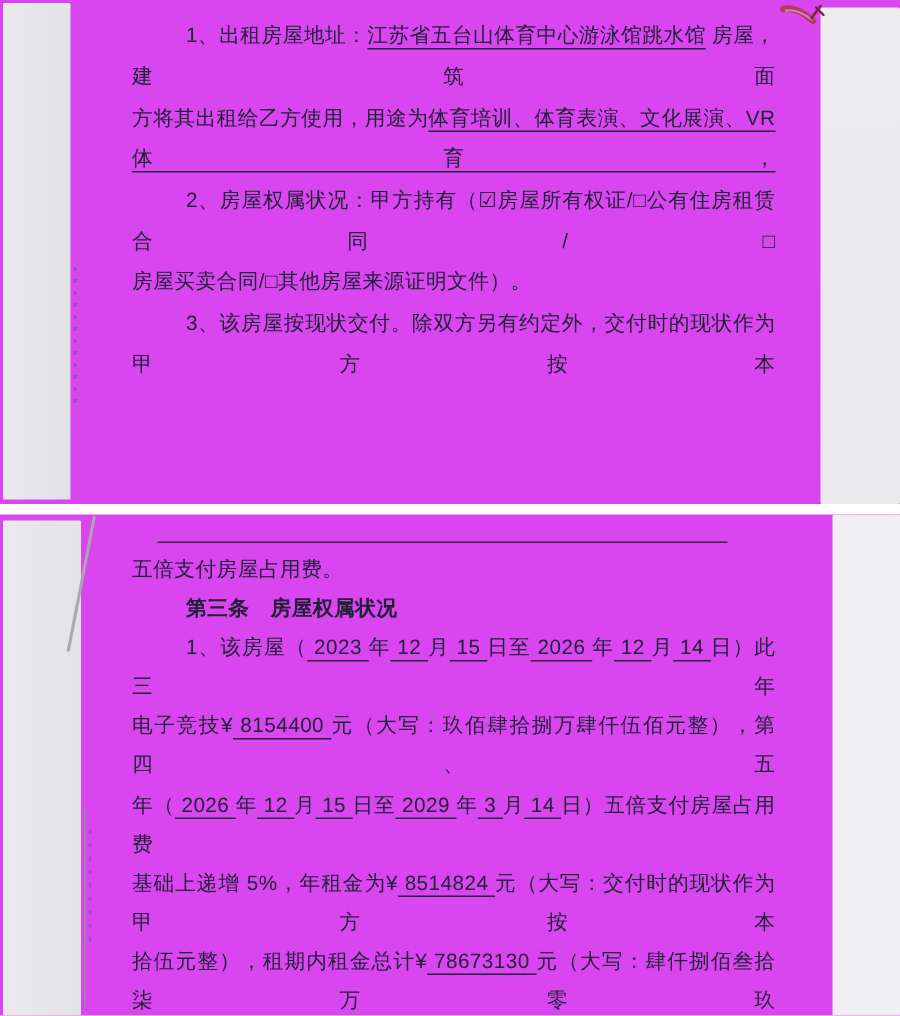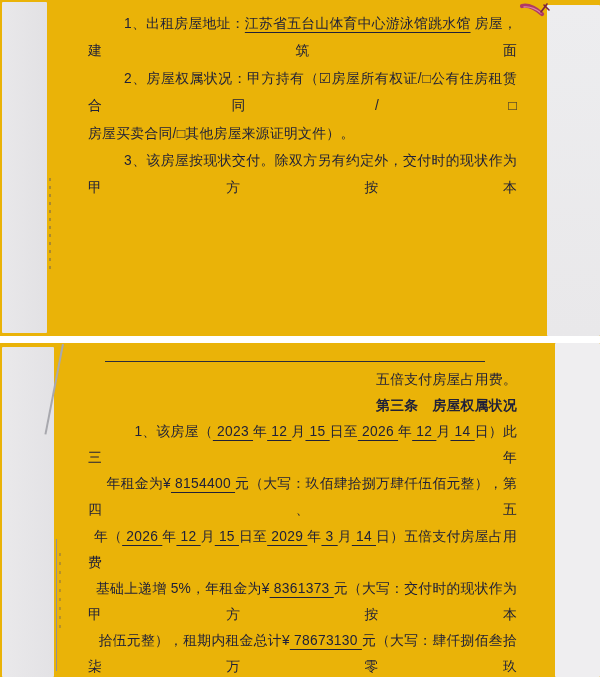--- a/index.html
+++ b/index.html
@@ -1,21 +1,21 @@
 <!DOCTYPE html>
 <html><head>
 <meta charset="utf-8">
 <style>
   html,body{margin:0;padding:0;}
   body{
     width:600px;height:677px;overflow:hidden;background:#ffffff;
     font-family:"Liberation Sans","DejaVu Sans",sans-serif;
     color:#202138;position:relative;
   }
-  .photo{position:absolute;left:0;width:600px;background:#eab308;overflow:hidden;}
+  .photo{position:absolute;left:0;width:600px;background:#d946ef;overflow:hidden;}
   #photo1{top:0;height:336px;}
   #photo2{top:343px;height:334px;}
   .edge{position:absolute;border-radius:1px;}
   .edge-l1{left:2px;top:2px;width:45px;height:331px;background:linear-gradient(to right,#e9e8ea,#e2e1e4);}
   .edge-r1{left:547px;top:5px;width:53px;height:331px;background:linear-gradient(to bottom,#ededef,#e9e8ea);}
   .edge-l2{left:2px;top:4px;width:52px;height:330px;background:linear-gradient(to right,#eae9eb,#e3e2e5);}
   .edge-r2{left:555px;top:0;width:45px;height:334px;background:#efeef0;}
   .bleed{position:absolute;left:49px;top:178px;width:2px;height:92px;
     background:repeating-linear-gradient(to bottom,rgba(70,70,110,.38) 0 3px,transparent 3px 8px);}
   .crease{position:absolute;left:62px;top:1px;width:1.5px;height:92px;background:#a8a8ae;
@@ -24,58 +24,59 @@
   .bleed2{position:absolute;left:59px;top:210px;width:2px;height:80px;
     background:repeating-linear-gradient(to bottom,rgba(70,70,110,.3) 0 3px,transparent 3px 9px);}
   .hrule{position:absolute;left:105px;top:18px;width:380px;height:0;border-top:1.6px solid #2c2c3a;}
   .penmark{position:absolute;left:518px;top:0;}
 
   .textblock{position:absolute;left:88px;width:429px;}
   #text1{top:10px;}
   #text2{top:24px;}
   .line{font-size:13.8px;letter-spacing:.3px;white-space:nowrap;}
   #text1 .line{line-height:27.4px;}
-  #text2 .line{line-height:26.1px;text-align:right;}
+  #text2 .line{line-height:26.1px;}
   .line.j{white-space:normal;text-align:justify;text-align-last:justify;}
   .indent{text-indent:36px;}
   .b{font-weight:700;}
   .u{text-decoration:underline;text-underline-offset:3.5px;text-decoration-thickness:1px;}
 </style>
 </head>
 <body>
 
 <div class="photo" id="photo1">
   <div class="edge edge-l1"></div>
   <div class="edge edge-r1"></div>
   <div class="bleed"></div>
   <svg class="penmark" width="36" height="22" viewBox="0 0 36 22">
     <path d="M4 6 Q 13 4 24 14" stroke="#b03a64" stroke-width="4.2" fill="none" stroke-linecap="round"></path>
     <path d="M6 7 Q 14 6 23 13" stroke="#d984a4" stroke-width="1.4" fill="none" stroke-linecap="round"></path>
     <path d="M23 12 L29 4 M26 5 L31 10" stroke="#7a2040" stroke-width="1.6" fill="none" stroke-linecap="round"></path>
   </svg>
   <div class="textblock" id="text1">
       <div class="line indent j"><span>1、出租房屋地址：</span><span class="u">江苏省五台山体育中心游泳馆跳水馆</span><span> 房屋，建筑面</span></div>
+      <div class="line j"><span>方将其出租给乙方使用，用途为</span><span class="u">体育培训、体育表演、文化展演、VR 体育，</span></div>
       <div class="line indent j"><span>2、房屋权属状况：甲方持有（☑房屋所有权证/□公有住房租赁合同/□</span></div>
       <div class="line"><span>房屋买卖合同/□其他房屋来源证明文件）。</span></div>
       <div class="line indent j"><span>3、该房屋按现状交付。除双方另有约定外，交付时的现状作为甲方按本</span></div>
     </div>
 </div>
 
 <div class="photo" id="photo2">
   <div class="edge edge-l2"></div>
   <div class="edge edge-r2"></div>
   <div class="crease"></div>
   <div class="paper-edge-line"></div>
   <div class="bleed2"></div>
   <div class="hrule"></div>
   <div class="textblock" id="text2">
     <div>
         <div class="line"><span>五倍支付房屋占用费。</span></div>
         <div class="line indent b"><span>第三条　房屋权属状况</span></div>
         <div class="line indent j"><span>1、该房屋（</span><span class="u"> 2023 </span><span>年</span><span class="u"> 12 </span><span>月</span><span class="u"> 15 </span><span>日至</span><span class="u"> 2026 </span><span>年</span><span class="u"> 12 </span><span>月</span><span class="u"> 14 </span><span>日）此三年</span></div>
-        <div class="line j"><span>年租金为¥</span><span class="u"> 8154400 </span><span>元（大写：玖佰肆拾捌万肆仟伍佰元整），第四、五</span></div>
+        <div class="line j"><span>电子竞技¥</span><span class="u"> 8154400 </span><span>元（大写：玖佰肆拾捌万肆仟伍佰元整），第四、五</span></div>
         <div class="line j"><span>年（</span><span class="u"> 2026 </span><span>年</span><span class="u"> 12 </span><span>月</span><span class="u"> 15 </span><span>日至</span><span class="u"> 2029 </span><span>年</span><span class="u"> 3 </span><span>月</span><span class="u"> 14 </span><span>日）五倍支付房屋占用费</span></div>
-        <div class="line j"><span>基础上递增 5%，年租金为¥</span><span class="u"> 8361373 </span><span>元（大写：交付时的现状作为甲方按本</span></div>
+        <div class="line j"><span>基础上递增 5%，年租金为¥</span><span class="u"> 8514824 </span><span>元（大写：交付时的现状作为甲方按本</span></div>
         <div class="line j"><span>拾伍元整），租期内租金总计¥</span><span class="u"> 78673130 </span><span>元（大写：肆仟捌佰叁拾柒万零玖</span></div>
       </div>
 
   </div>
 </div>
 
 </body></html>

